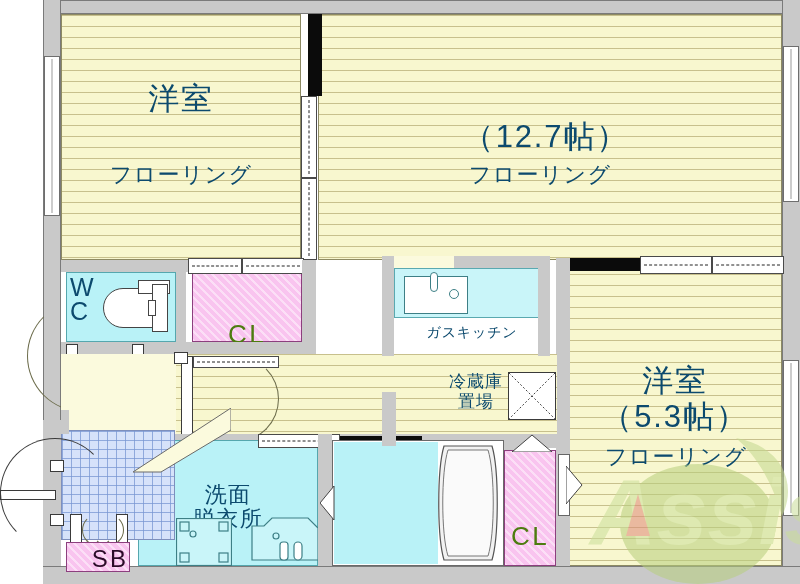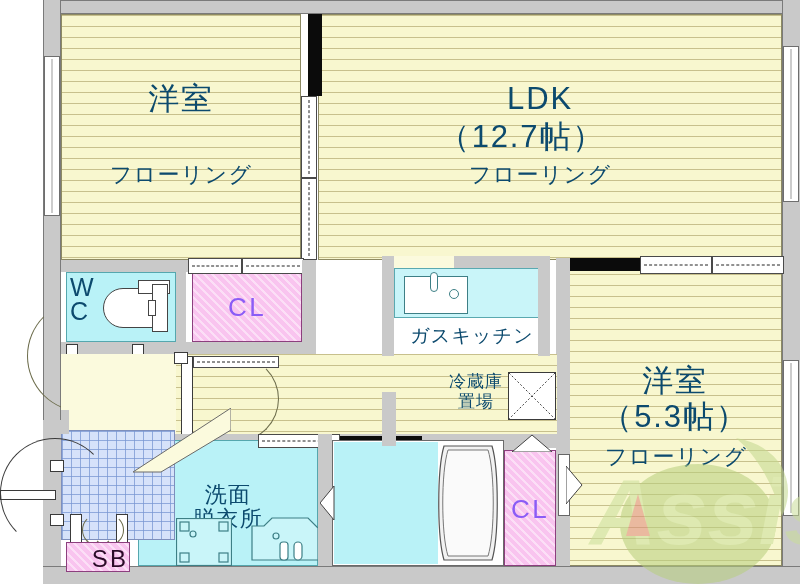--- a/index.html
+++ b/index.html
@@ -42,23 +42,23 @@
     border:1px solid #7e8fbc;
   }
   .white{background:#ffffff;border:1px solid #555;}
   .black{background:#0b0b0b;}
 
   
   .lbl{position:absolute;color:#0c4a6e;text-align:center;line-height:1.22;white-space:nowrap;
        letter-spacing:.06em;}
   .lbl.big{font-size:31px;}
   .lbl.mid{font-size:22px;}
-  .lbl.sm{font-size:19px;}
+  .lbl.sm{font-size:14px;}
   .lbl.xs{font-size:17px;}
-  .lbl.cl{font-size:26px;color:#8b5cf6;letter-spacing:.09em;}
+  .lbl.cl{font-size:26px;color:#4d7c0f;letter-spacing:.09em;margin-top:27px;}
   .lbl.wc{font-size:25px;line-height:.95;text-align:left;}
   .lbl.sb{font-size:24px;color:#2b0b28;letter-spacing:.09em;}
 
   
   .fx{border:1px solid #3d7f86;background:#ffffff;}
   .fx-t{border:1px solid #444;background:#fff;}
 
   .arc{border:1px solid #6b6b4a;border-radius:50%;background:transparent;}
   .hinge{background:#fff;border:1px solid #3a3a3a;}
 
@@ -90,22 +90,21 @@
 
   <div class="abs wall-nb" style="left:43px;top:420px;width:18px;height:146px;"></div>
 
   <div class="abs floor" style="left:61px;top:14px;width:240px;height:246px;"></div>
   <div class="lbl big" style="left:61px;top:80px;width:240px;">洋室</div>
   <div class="lbl mid" style="left:61px;top:162px;width:240px;">フローリング</div>
 
   <div class="abs win" style="left:44px;top:56px;width:16px;height:160px;"></div>
 
   <div class="abs floor" style="left:318px;top:14px;width:464px;height:246px;"></div>
-  <div class="lbl big" style="left:390px;top:80px;width:300px;">LDK</div>
-  <div class="lbl big" style="left:372px;top:118px;width:300px;">（12.7帖）</div>
+  <div class="lbl big" style="left:396px;top:118px;width:300px;">（12.7帖）</div>
   <div class="lbl mid" style="left:390px;top:162px;width:300px;">フローリング</div>
 
   <div class="abs win" style="left:783px;top:46px;width:16px;height:156px;"></div>
 
   <div class="abs black" style="left:308px;top:14px;width:14px;height:82px;"></div>
   <div class="abs slidev" style="left:301px;top:96px;width:16px;height:82px;"></div>
   <div class="abs slidev" style="left:301px;top:178px;width:16px;height:82px;"></div>
 
   <div class="abs floor" style="left:568px;top:262px;width:214px;height:304px;"></div>
   <div class="lbl big" style="left:568px;top:362px;width:214px;">洋室</div>

